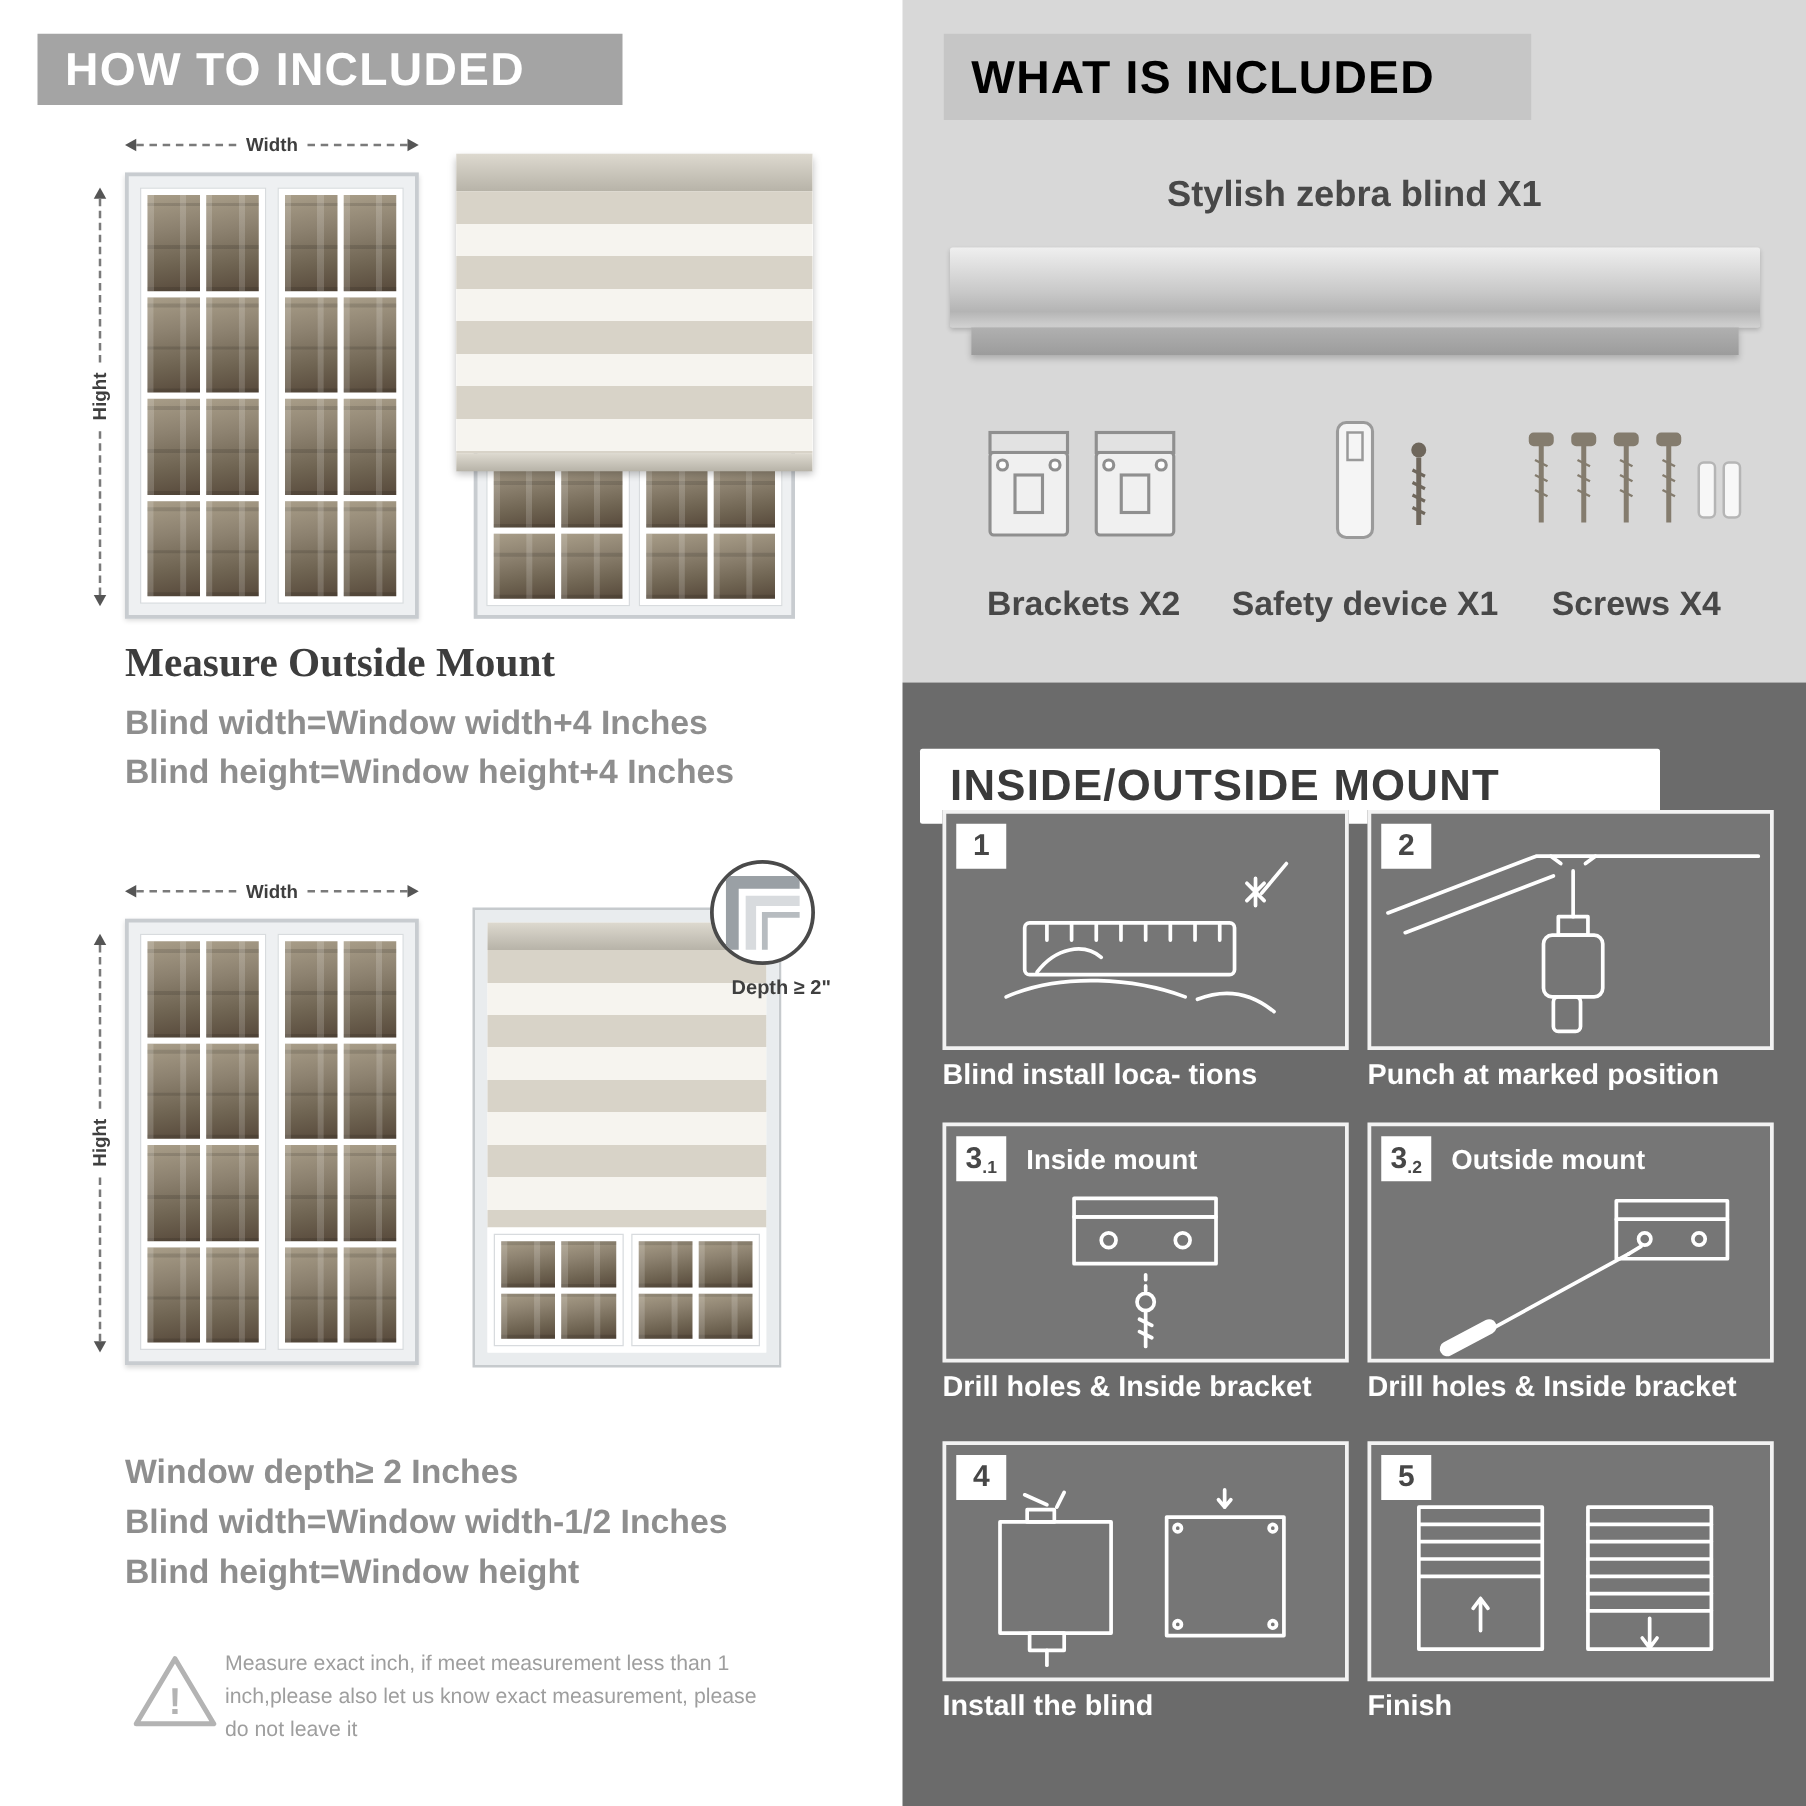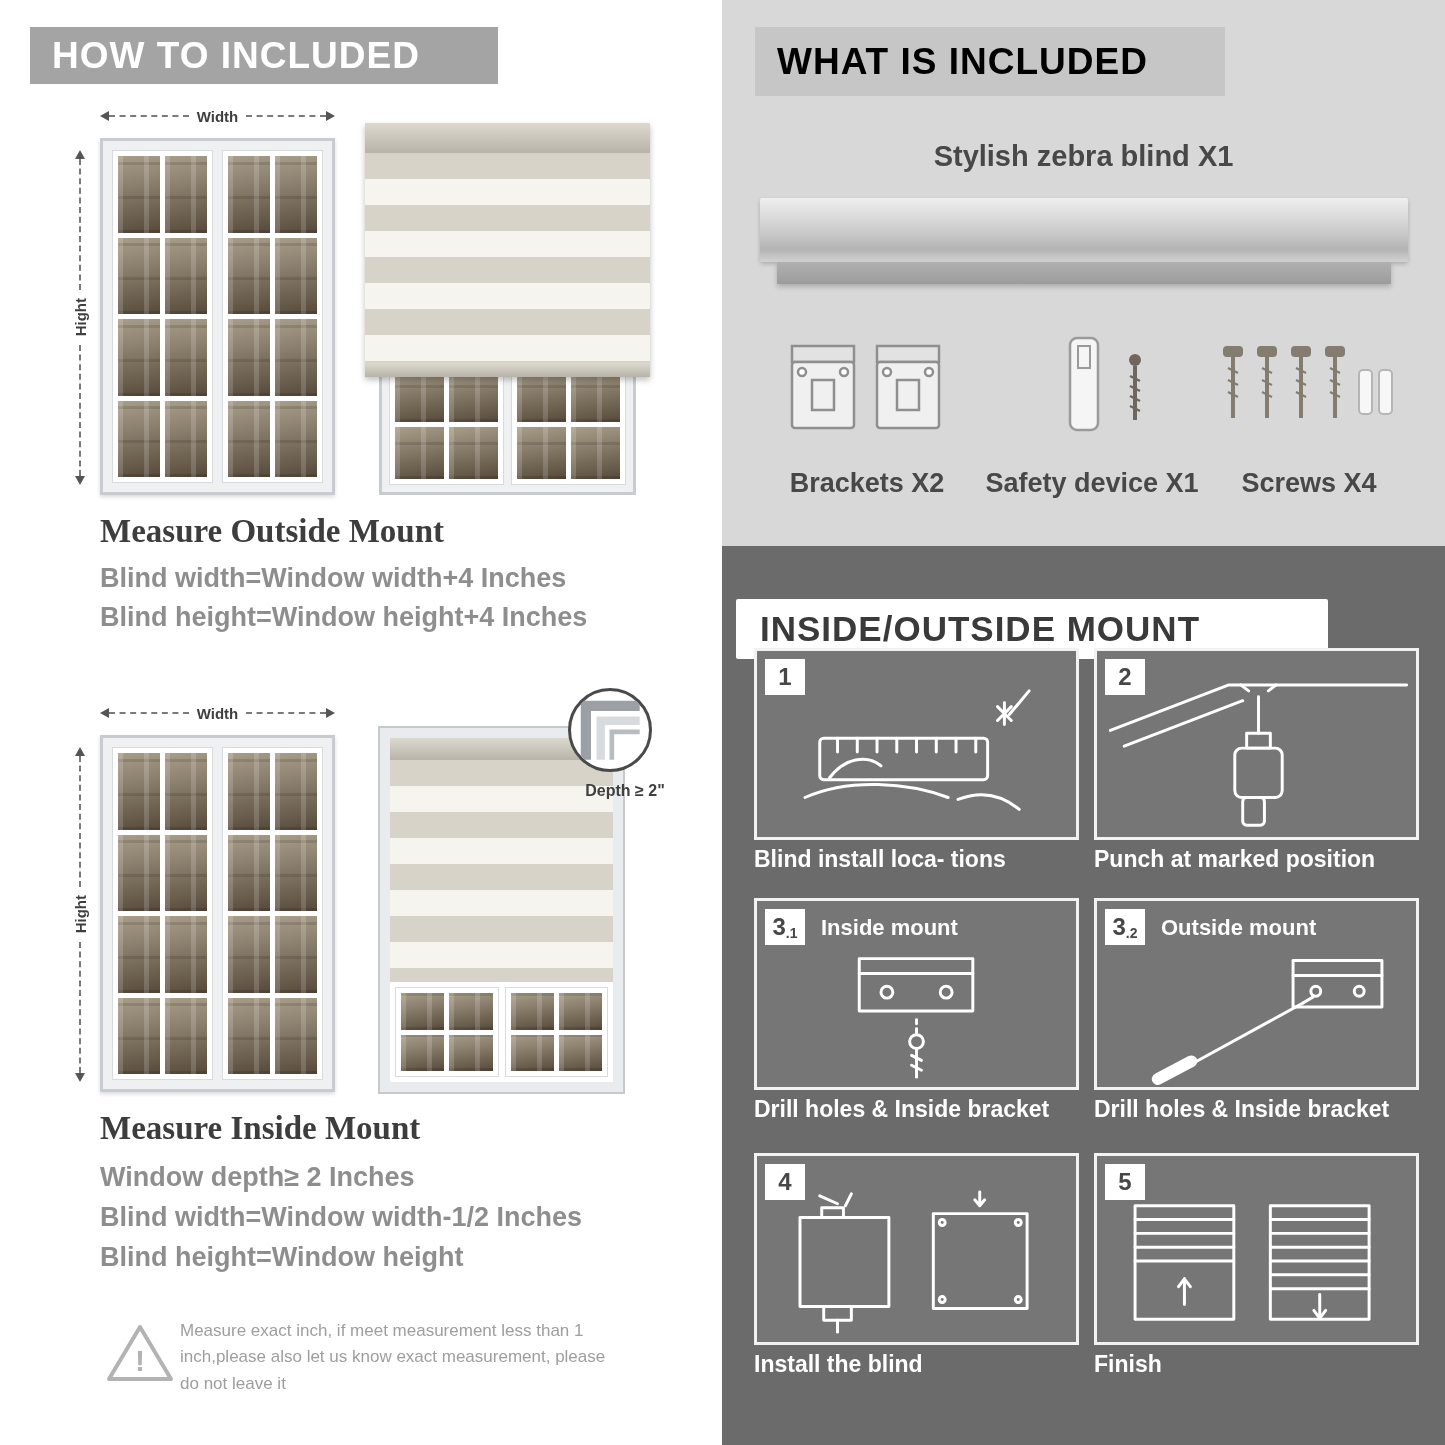--- a/index.html
+++ b/index.html
@@ -220,21 +220,20 @@
 
   <div class="depth-circle">
     <svg viewBox="0 0 84 84" width="78" height="78">
       <path d="M16 74 V16 H74" stroke="#9aa0a5" stroke-width="11" fill="none"></path>
       <path d="M32 74 V32 H74" stroke="#d8dbde" stroke-width="9" fill="none"></path>
       <path d="M44 74 V44 H74" stroke="#b7bcc0" stroke-width="5" fill="none"></path>
     </svg>
   </div>
   <div class="depth-label">Depth ≥ 2"</div>
 
-  <div class="h-title" style="left:100px; top:1110px;">Measure Inside Mount</div>
   <div class="h-line" style="left:100px; top:1162px;">Window depth≥ 2 Inches</div>
   <div class="h-line" style="left:100px; top:1202px;">Blind width=Window width-1/2 Inches</div>
   <div class="h-line" style="left:100px; top:1242px;">Blind height=Window height</div>
 
   <svg style="position:absolute; left:105px; top:1322px;" width="70" height="62" viewBox="0 0 70 62">
     <polygon points="35,5 66,57 4,57" fill="none" stroke="#b3b3b3" stroke-width="4" stroke-linejoin="round"></polygon>
     <text x="35" y="49" text-anchor="middle" font-size="30" font-weight="bold" fill="#b3b3b3">!</text>
   </svg>
   <div class="note-text">Measure exact inch, if meet measurement less than 1 inch,please also let us know exact measurement, please do not leave it</div>
 

